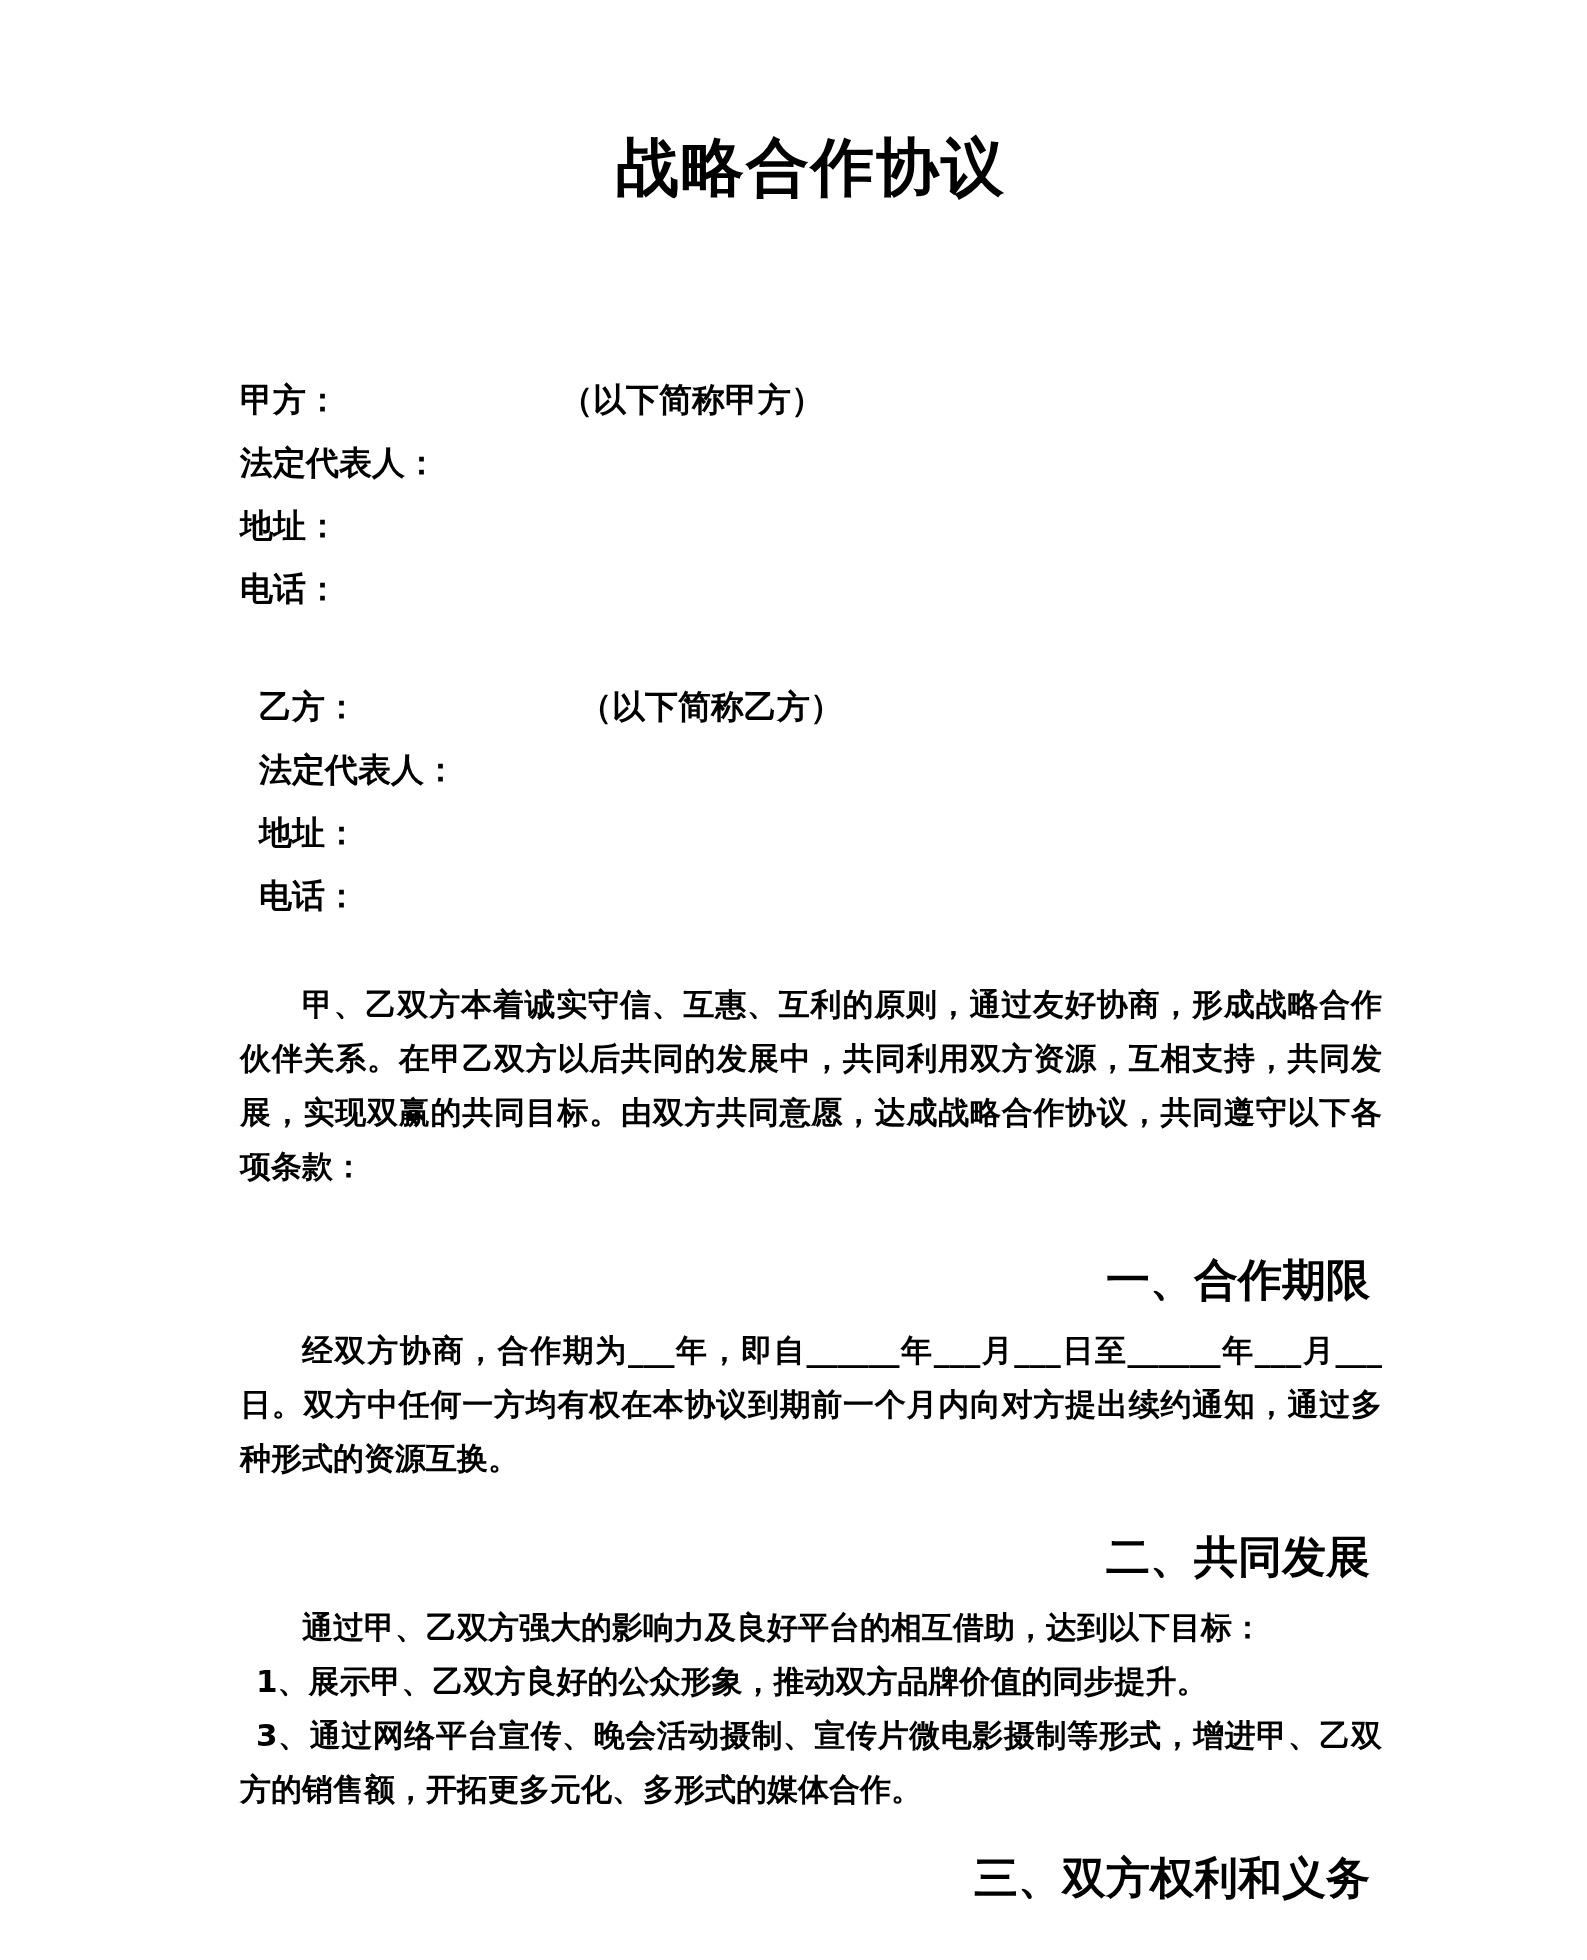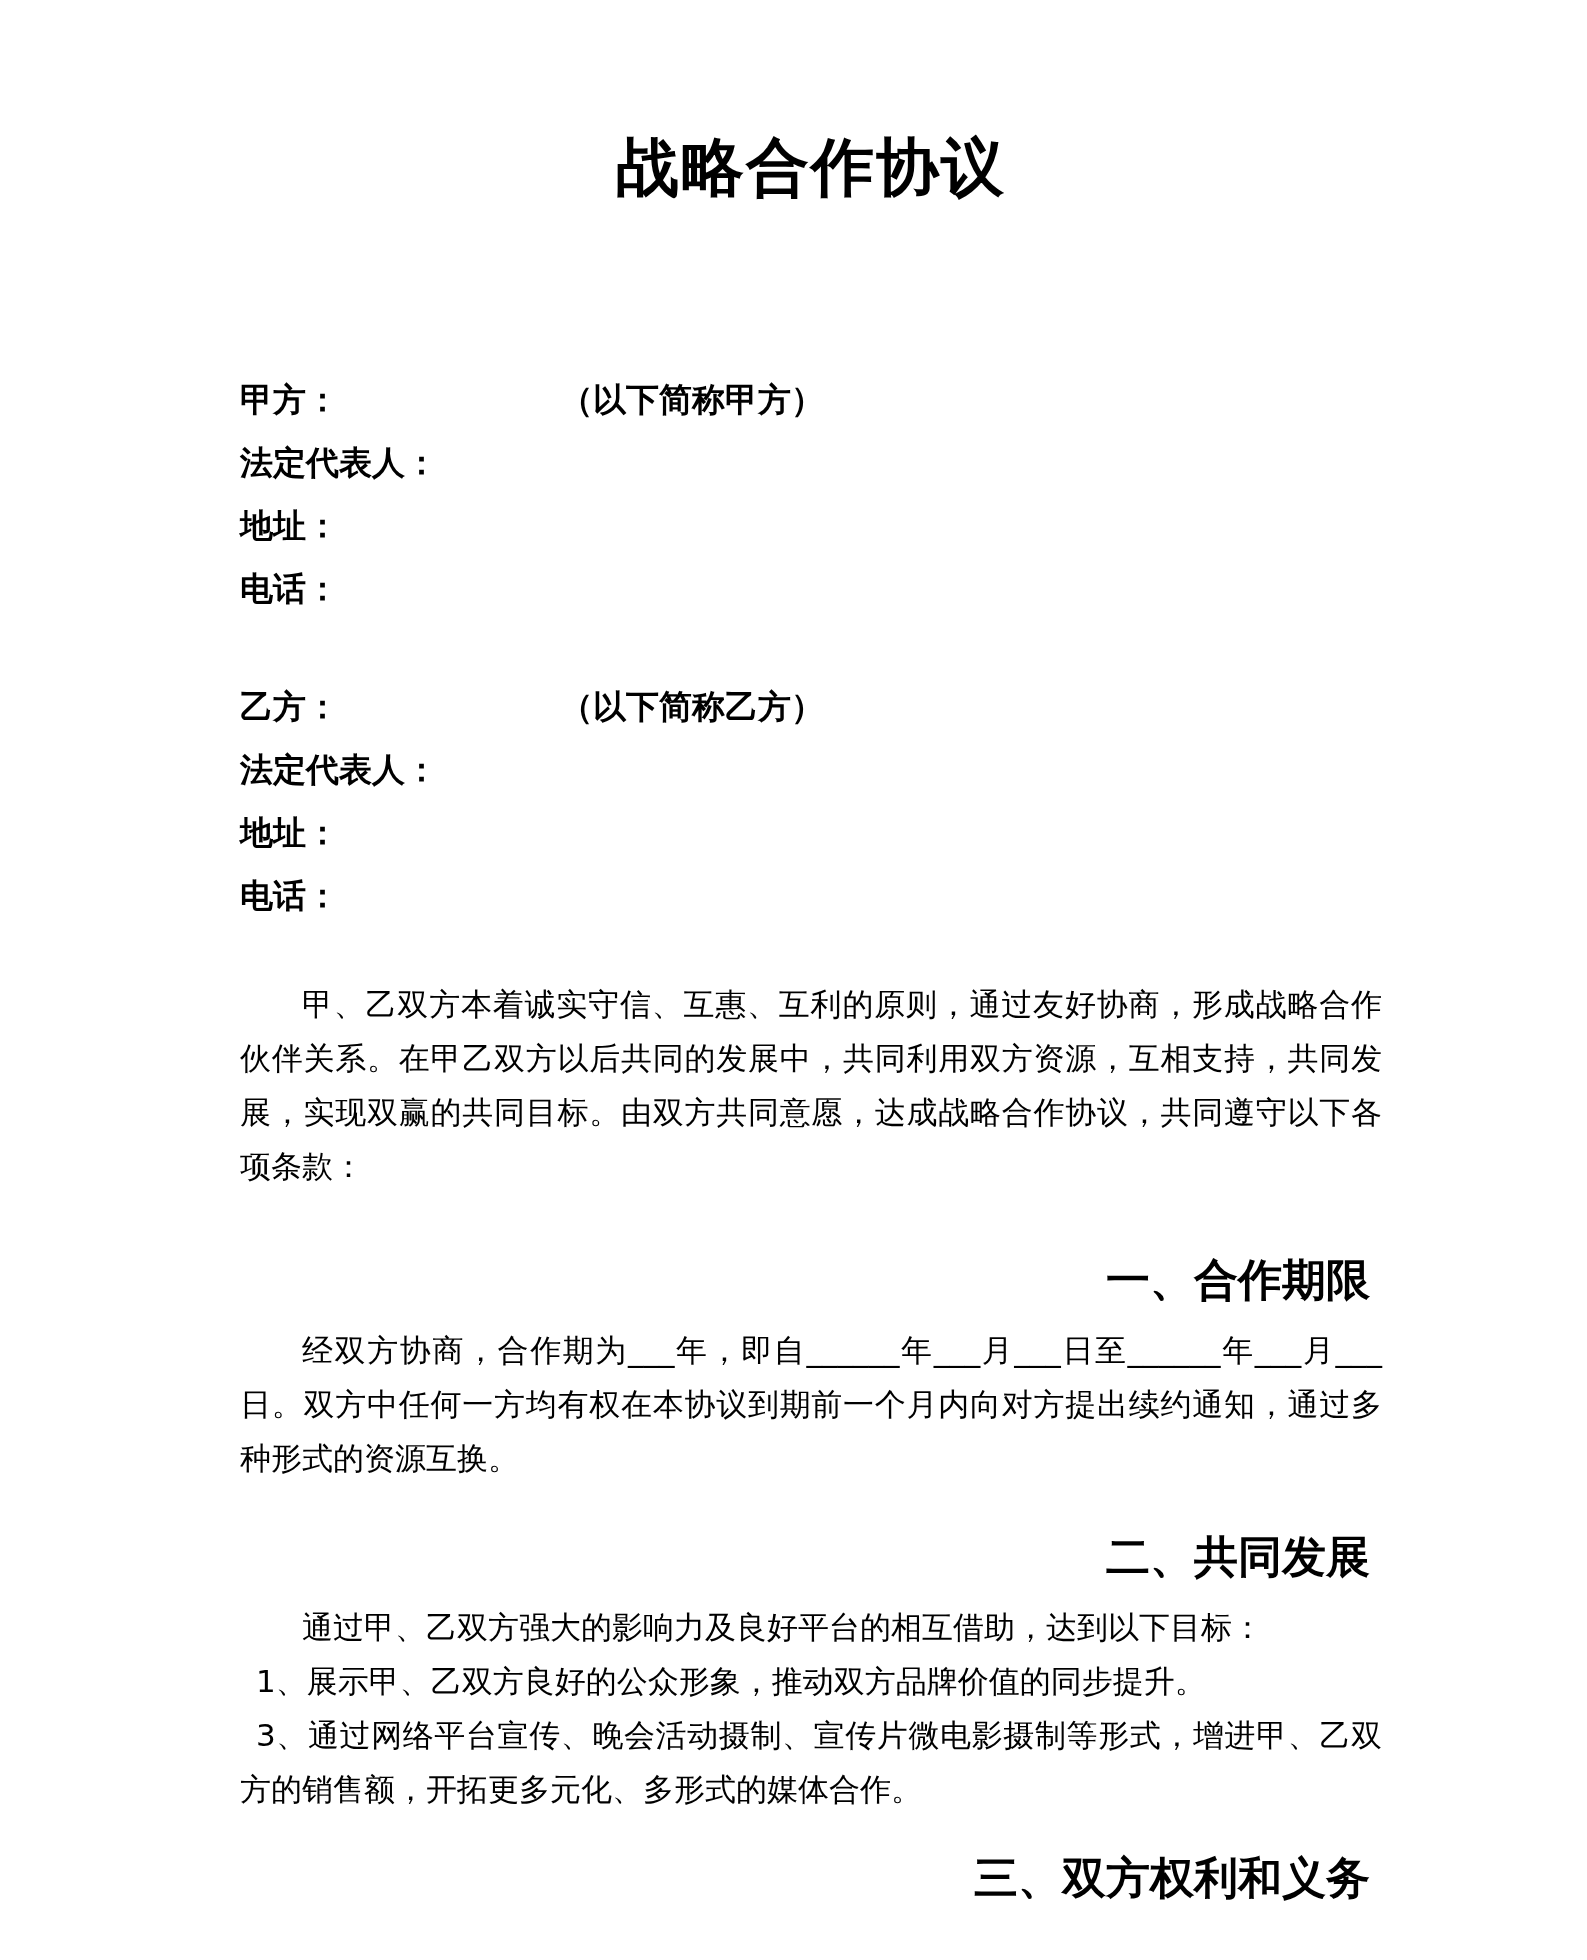--- a/index.html
+++ b/index.html
@@ -28,29 +28,29 @@
   }
   .party-block { margin: 0; }
   .party-block p {
     margin: 0;
     font-size: 33px;
     font-weight: 700;
     line-height: 63px;
     white-space: nowrap;
   }
   .party-a { margin-top: 150px; }
-  .party-b { margin-top: 55px; }
+  .party-b { margin-top: 55px; margin-left: 19px; }
   .party-label {
     display: inline-block;
     min-width: 320px;
   }
   .body-para {
     margin: 0;
     font-size: 31px;
-    font-weight: 400;
+    font-weight: 700;
     line-height: 54px;
     text-align: justify;
   }
   .indent { text-indent: 62px; }
   .item   { text-indent: 16px; }
   .sec-heading {
     margin: 12px;
     font-size: 44px;
     font-weight: 700;
     line-height: 63px;

